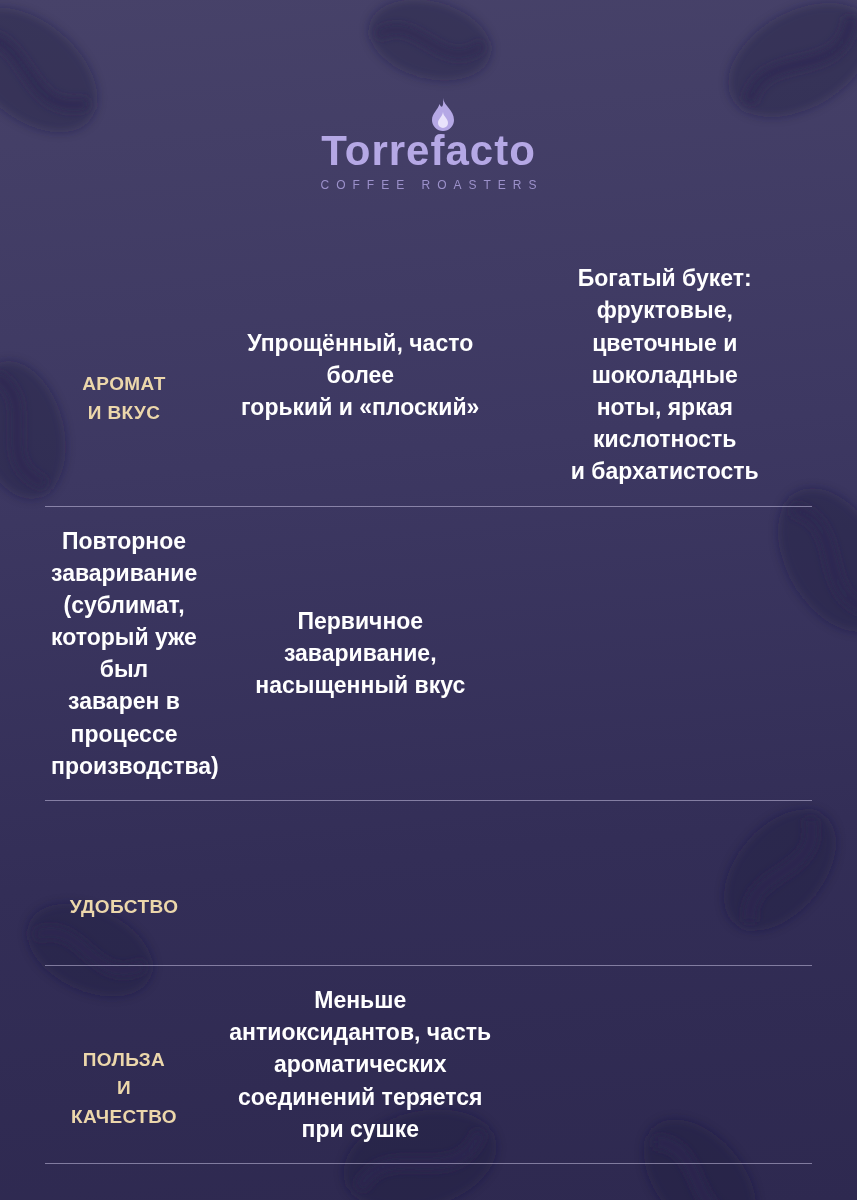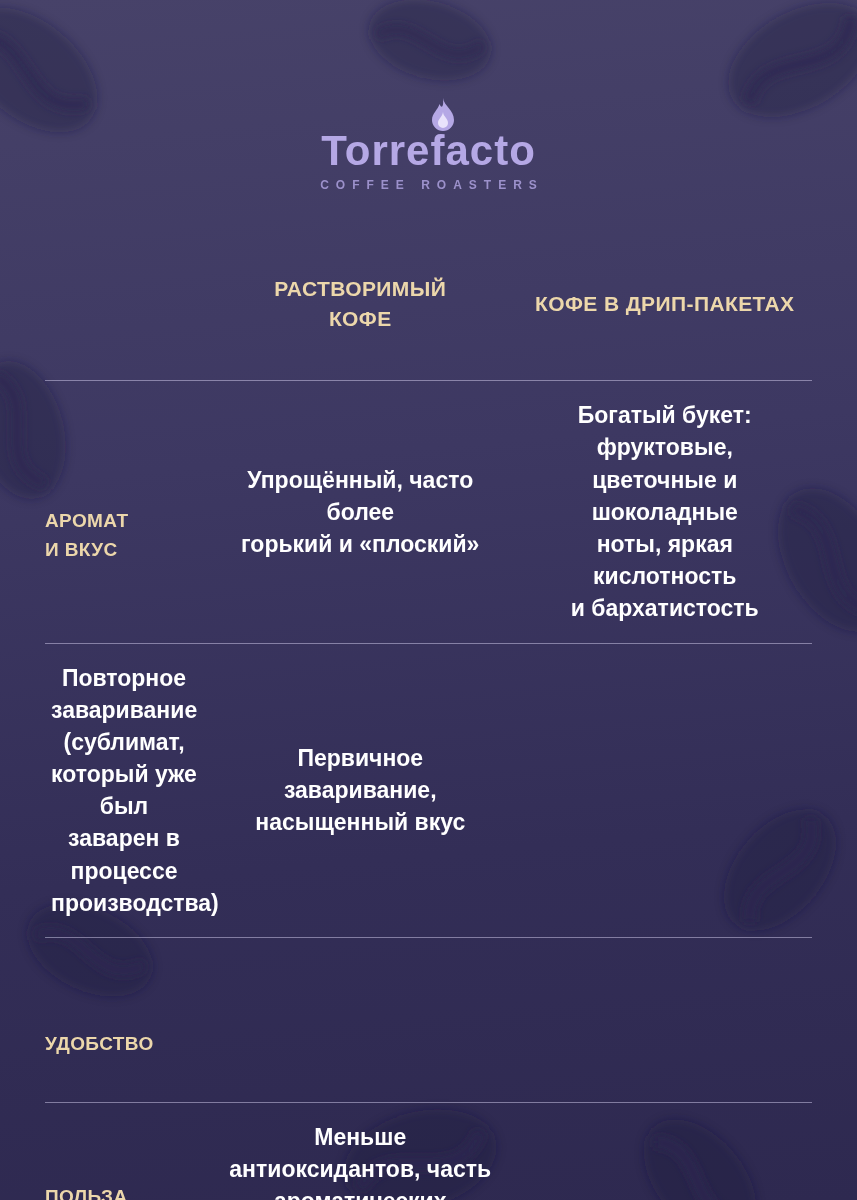--- a/index.html
+++ b/index.html
@@ -39,21 +39,21 @@
   .logo-name{
     font-size:42px;
     font-weight:bold;
     color:#b5a8e5;
     letter-spacing:1px;
     line-height:1.1;
   }
   .logo-sub{
     margin-top:4px;
     font-size:12px;
-    font-weight:bold;
+    font-weight:normal;
     color:#9c91cb;
     letter-spacing:7px;
     text-indent:7px;
   }
 
   
   .table{
     width:767px;
     margin:52px auto 0 45px;
   }
@@ -80,20 +80,21 @@
     text-align:center;
     line-height:1.45;
     letter-spacing:0.4px;
     white-space:pre-line;
     padding-bottom:16px;
   }
   .row-label{
     font-size:19px;
     font-weight:bold;
     color:#ecd7ab;
+    text-align:center;
     line-height:1.5;
     letter-spacing:0.4px;
     white-space:pre-line;
     margin-top:48px;
   }
   .cell{
     font-size:23px;
     font-weight:bold;
     color:#ffffff;
     text-align:center;
@@ -139,26 +140,20 @@
       <svg class="flame" width="26" height="36" viewBox="0 0 26 36">
         <path d="M13 0 C 14 8, 24 12, 24 22 a11 11 0 0 1 -22 0 C 2 15, 8 12, 9.5 6 C 11 10, 14 10.5, 13 0 Z" fill="#b5a8e5"></path>
         <path d="M13 14 C 13.5 19, 18 20, 18 25 a5 5 0 0 1 -10 0 C 8 21, 12 19.5, 13 14 Z" fill="#e9e3fb"></path>
       </svg>
       <div class="logo-name">Torrefacto</div>
       <div class="logo-sub">COFFEE ROASTERS</div>
     </div>
 
     <div class="table">
 
-      <div class="t-row t-head">
-        <div></div>
-        <div class="head-cell">РАСТВОРИМЫЙ
-КОФЕ</div>
-        <div class="head-cell">КОФЕ В ДРИП-ПАКЕТАХ</div>
-      </div>
 
       <div class="t-row row-1">
         <div class="row-label">АРОМАТ
 И ВКУС</div>
         <div class="cell">Упрощённый, часто более
 горький и «плоский»</div>
         <div class="cell">Богатый букет: фруктовые,
 цветочные и шоколадные
 ноты, яркая кислотность
 и бархатистость</div>

